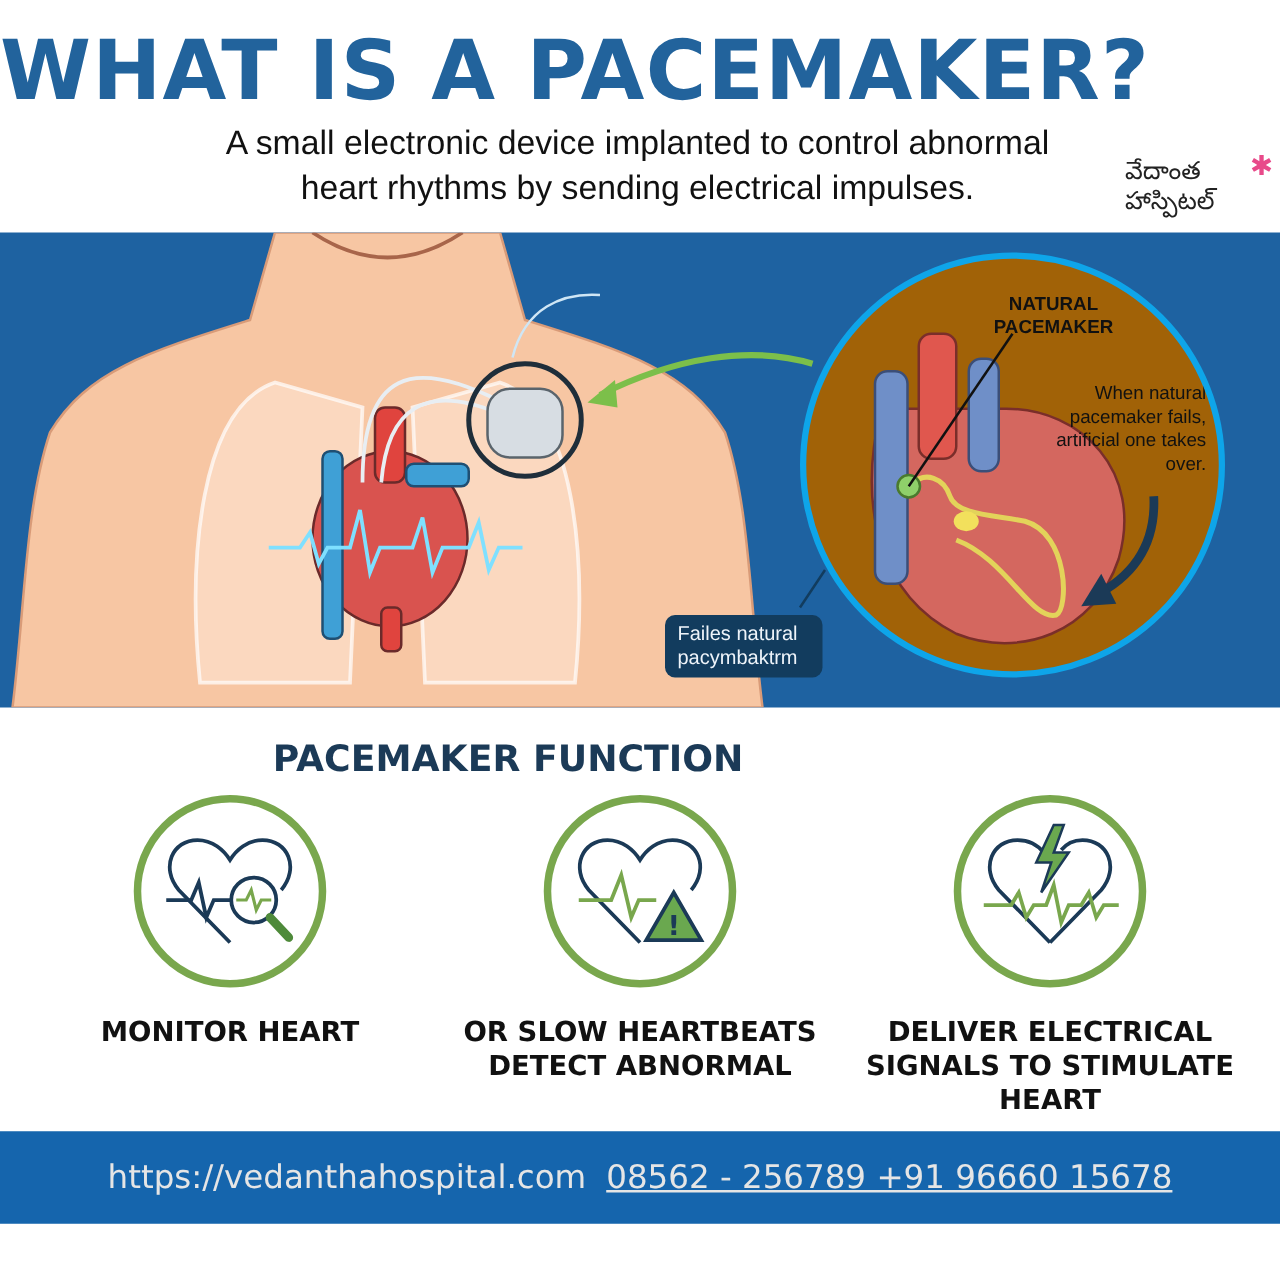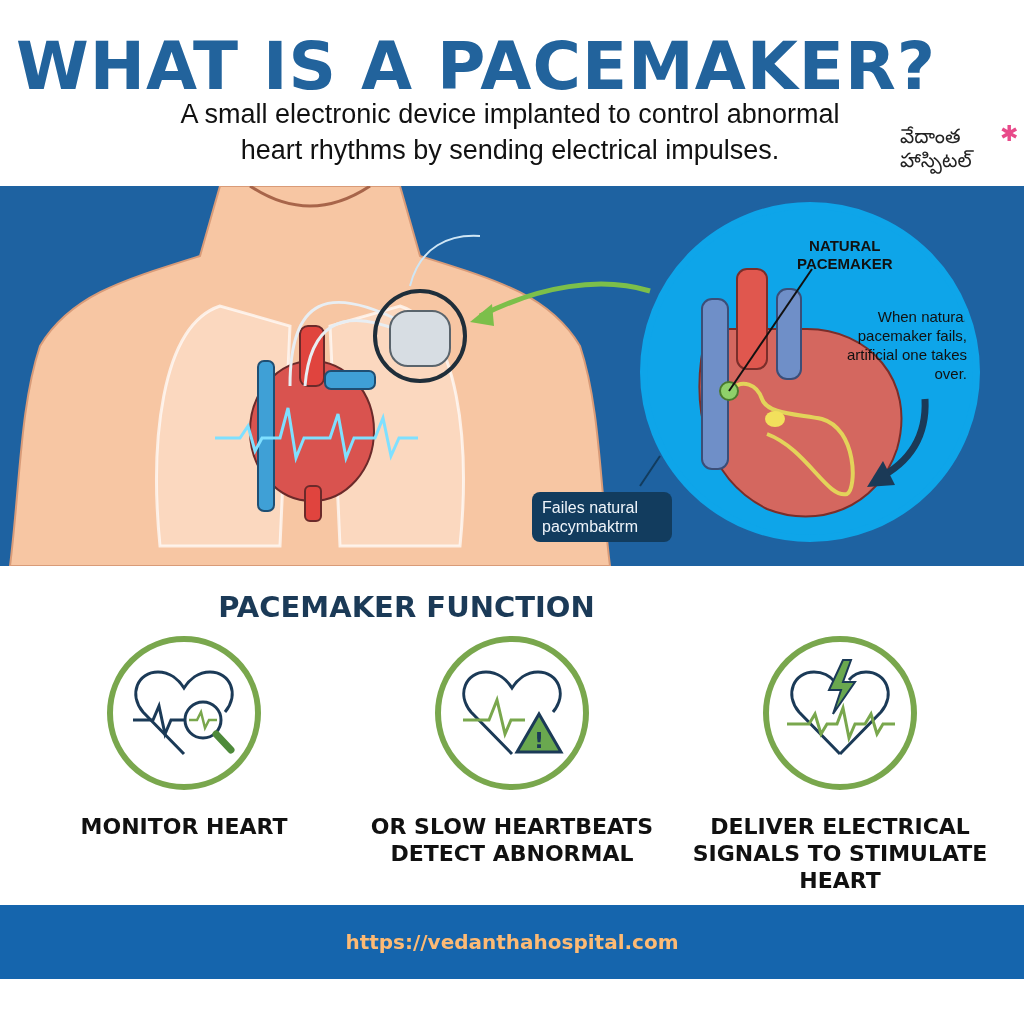--- a/index.html
+++ b/index.html
@@ -1,33 +1,33 @@
 <!DOCTYPE html>
 <html><head>
 <meta charset="utf-8">
 <style>
   * { box-sizing: border-box; margin: 0; padding: 0; }
   body { width: 1024px; height: 1024px; background: #ffffff; font-family: "Liberation Sans", sans-serif; position: relative; overflow: hidden; }
-  .title { position: absolute; top: 28px; left: 0; width: 952px; text-align: center; font-size: 66px; font-weight: 900; color: #22639c; letter-spacing: 1px; font-family: "DejaVu Sans", sans-serif; }
+  .title { position: absolute; top: 18px; left: 0; width: 952px; text-align: left; font-size: 66px; font-weight: 900; color: #22639c; letter-spacing: 1px; font-family: "DejaVu Sans", sans-serif; }
   .subtitle { position: absolute; top: 96px; left: 60px; width: 900px; text-align: center; font-size: 27px; line-height: 36px; color: #111; font-family: Liberation Sans, sans-serif; }
   .logo { position: absolute; top: 124px; left: 900px; width: 120px; font-size: 20px; line-height: 24px; color: #222; font-family: "DejaVu Sans", sans-serif; }
   .logo .star { position: absolute; left: 100px; top: -2px; font-size: 22px; color: #e84a8a; }
   .hero { position: absolute; top: 186px; left: 0; width: 1024px; height: 380px; background: #1e62a1; overflow: hidden; }
   .hero svg { position: absolute; left: 0; top: 0; }
   .callout-top { position: absolute; left: 478px; top: 22px; width: 170px; padding: 6px 10px; background: #dcebf7; border-radius: 8px; font-size: 16px; line-height: 19px; color: #222; text-align: center; }
-  .callout-bottom { position: absolute; left: 532px; top: 306px; width: 140px; padding: 6px 10px; background: #123c5e; border-radius: 8px; font-size: 16px; line-height: 19px; color: #eef4fa; }
-  .zoom-circle { position: absolute; left: 640px; top: 16px; width: 340px; height: 340px; border-radius: 50%; background: #0ea5e9; border: 7px solid #0ea5e9; overflow: hidden; }
+  .callout-bottom { position: absolute; left: 532px; top: 306px; width: 126px; padding: 6px 10px; background: #123c5e; border-radius: 8px; font-size: 16px; line-height: 19px; color: #eef4fa; }
+  .zoom-circle { position: absolute; left: 640px; top: 16px; width: 340px; height: 340px; border-radius: 50%; background: #a16207; border: 5px solid #0ea5e9; overflow: hidden; }
   .np-label { position: absolute; left: 150px; top: 28px; font-size: 15px; font-weight: bold; text-align: center; line-height: 18px; color: #111; }
   .np-note { position: absolute; left: 196px; top: 98px; width: 124px; font-size: 15px; line-height: 19px; text-align: right; color: #111; }
   .section-title { position: absolute; top: 590px; left: 0; width: 813px; text-align: center; font-size: 29px; font-weight: bold; color: #1b3a57; font-family: "DejaVu Sans", sans-serif; }
   .func { position: absolute; top: 636px; width: 320px; text-align: center; }
   .func .ring { margin: 0 auto; width: 154px; height: 154px; border-radius: 50%; border: 6px solid #79a74d; position: relative; background: #fff; }
   .func .label { margin-top: 23px; font-size: 22px; font-weight: bold; color: #111; line-height: 27px; font-family: "DejaVu Sans", sans-serif; }
   .footer { position: absolute; top: 905px; left: 0; width: 1024px; height: 74px; background: #1565ad; display: flex; align-items: center; justify-content: center; gap: 16px; }
-  .footer a { color: #fdba74; font-size: 20px; font-weight: bold; font-family: "DejaVu Sans", sans-serif; text-decoration: none; }
+  .footer a { color: #e5e5e5; font-size: 26px; font-weight: normal; font-family: "DejaVu Sans", sans-serif; text-decoration: none; }
   .footer .phone { text-decoration: underline; }
 </style>
 </head>
 <body>
 
 <div class="title">WHAT IS A PACEMAKER?</div>
 <div class="subtitle">
   <div>A small electronic device implanted to control abnormal</div>
   <div>heart rhythms by sending electrical impulses.</div>
 </div>
@@ -134,13 +134,14 @@
   </div>
   <div class="label">
     <div>DELIVER ELECTRICAL</div>
     <div>SIGNALS TO STIMULATE</div>
     <div>HEART</div>
   </div>
 </div>
 
 <div class="footer">
   <a>https://vedanthahospital.com</a>
+  <a class="phone">08562 - 256789 +91 96660 15678</a>
 </div>
 
 </body></html>

